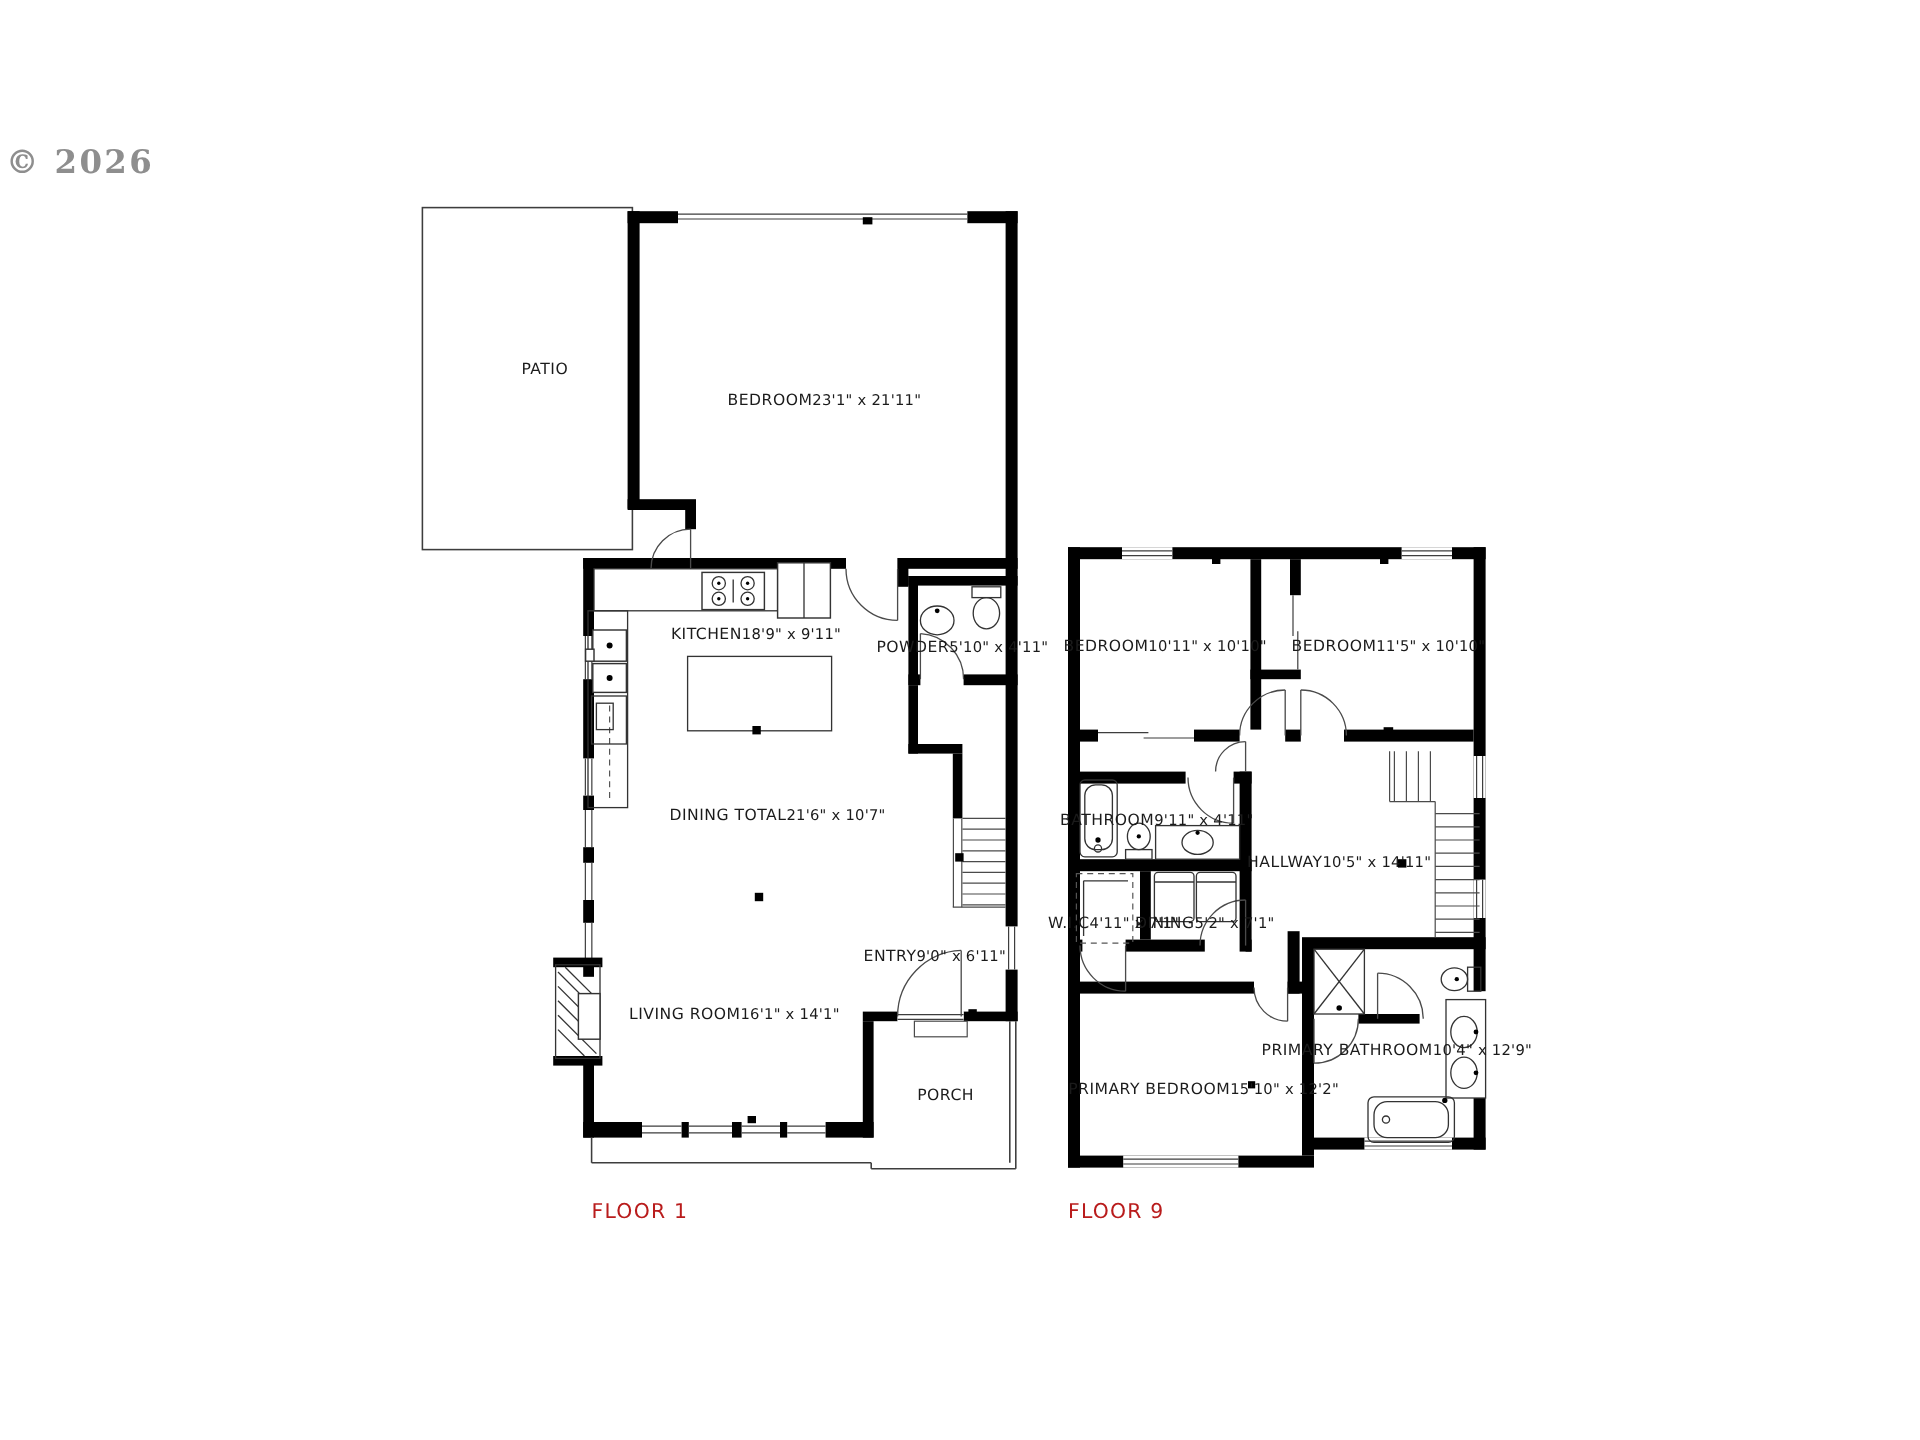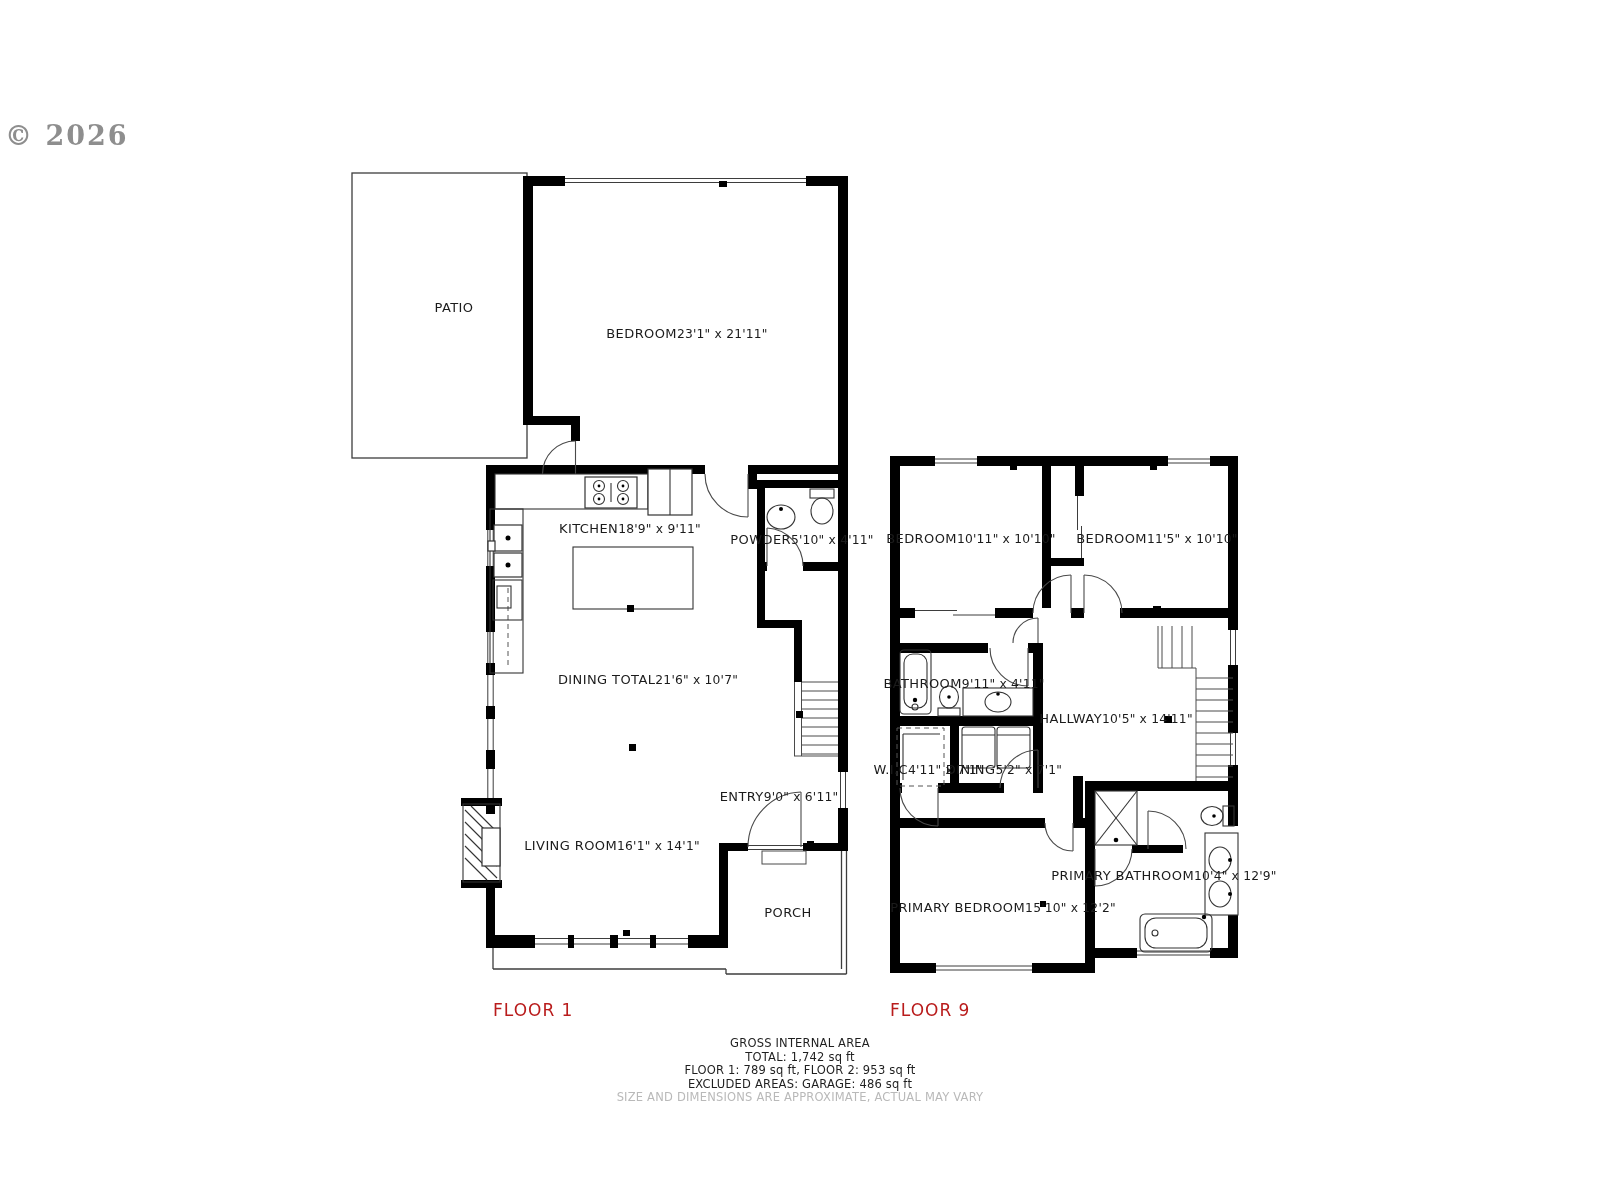--- a/index.html
+++ b/index.html
@@ -463,21 +463,14 @@
   <div class="room-label" style="left:1003px; top:880px;">
     <span class="name">PRIMARY BEDROOM</span><span class="dims">15'10" x 12'2"</span>
   </div>
   <div class="room-label" style="left:1164px; top:848px;">
     <span class="name">PRIMARY BATHROOM</span><span class="dims">10'4" x 12'9"</span>
   </div>
 
   <div class="floor-label" style="left:493px; top:972px;">FLOOR 1</div>
   <div class="floor-label" style="left:890px; top:972px;">FLOOR 9</div>
 
-  <div class="footer">
-    <div>GROSS INTERNAL AREA</div>
-    <div>TOTAL: 1,742 sq ft</div>
-    <div>FLOOR 1: 789 sq ft, FLOOR 2: 953 sq ft</div>
-    <div>EXCLUDED AREAS: GARAGE: 486 sq ft</div>
-    <div class="muted">SIZE AND DIMENSIONS ARE APPROXIMATE, ACTUAL MAY VARY</div>
-  </div>
 
 </div>
 
 </body></html>

